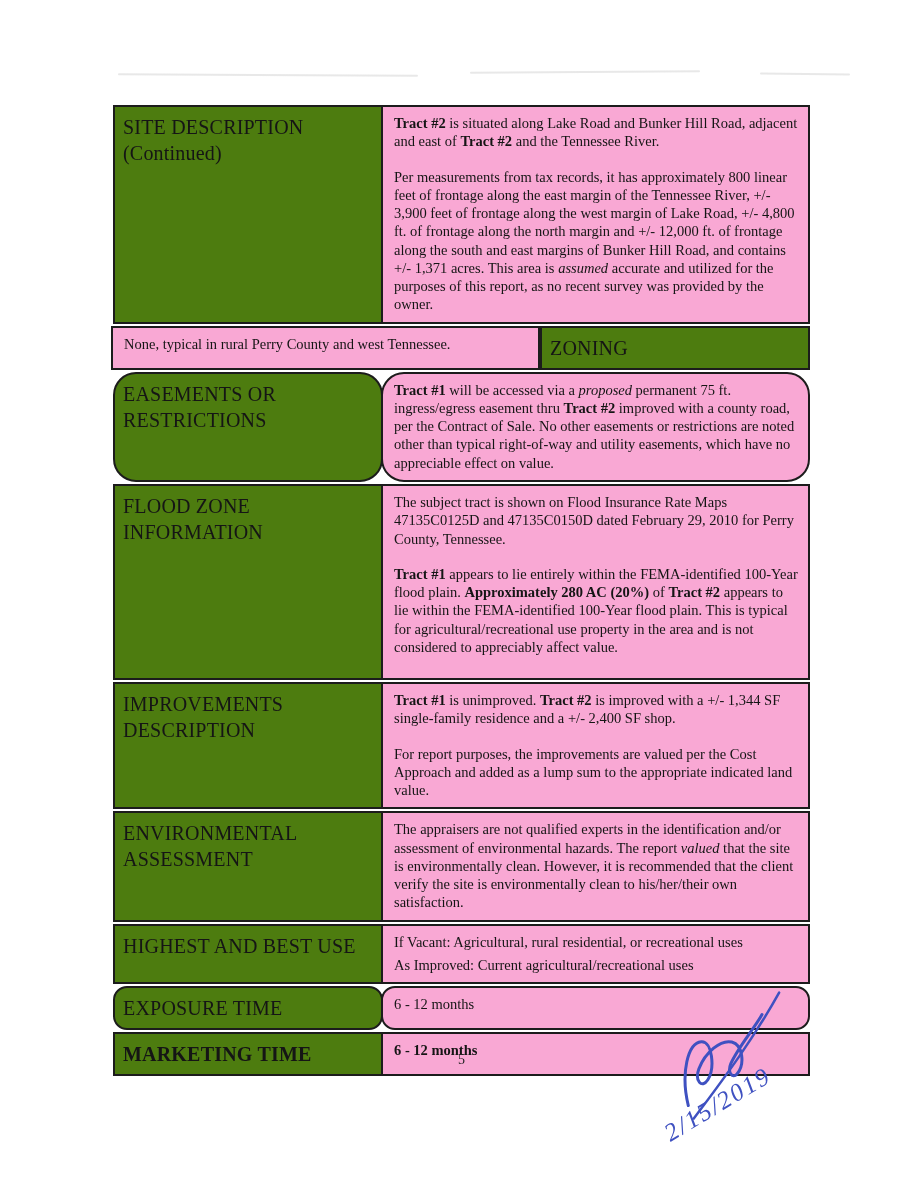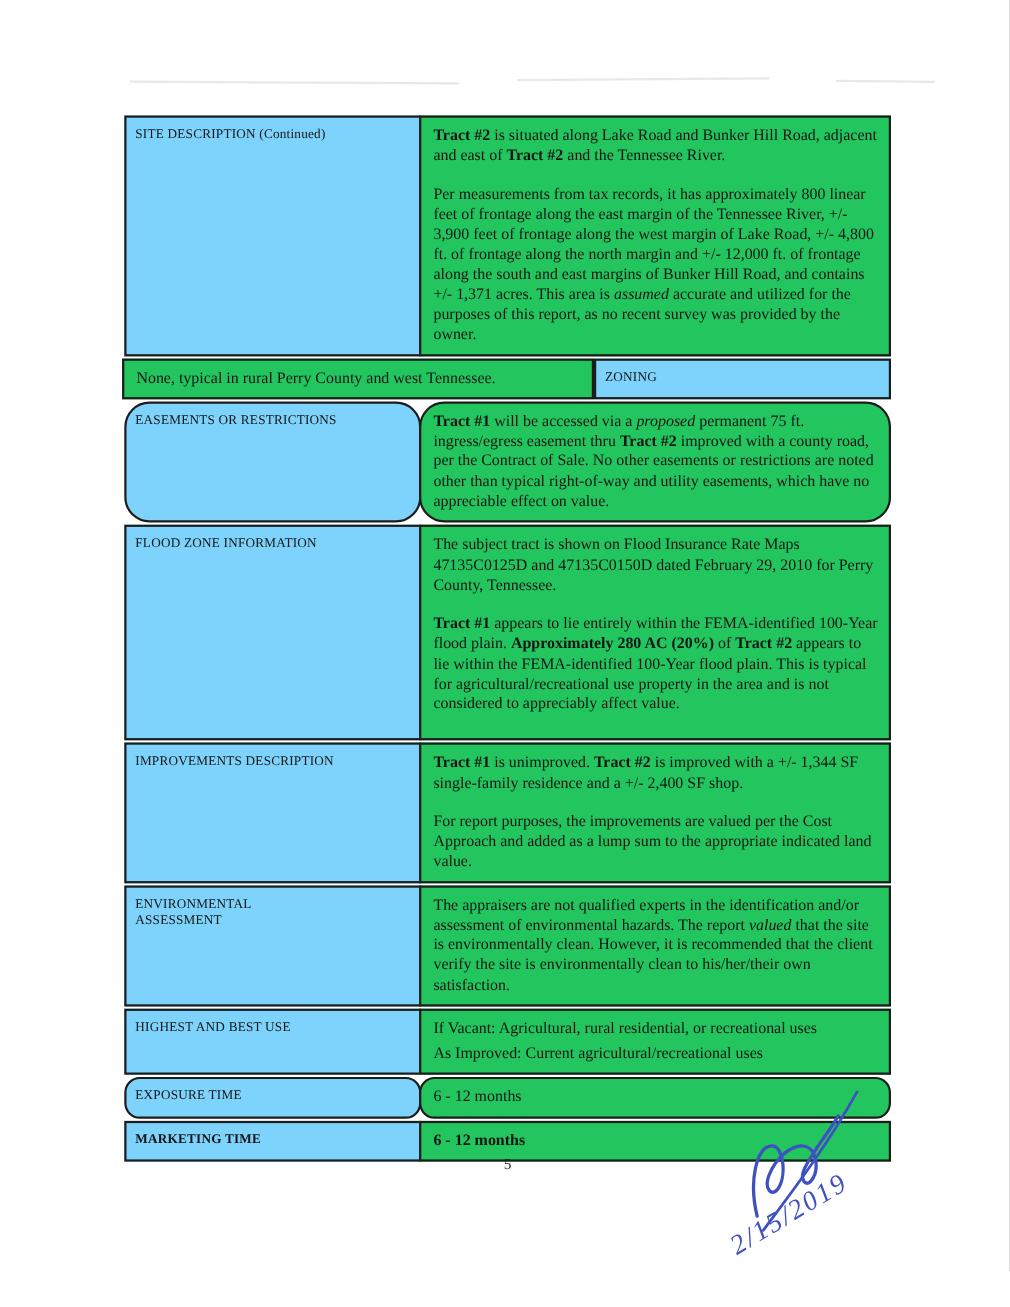--- a/index.html
+++ b/index.html
@@ -16,31 +16,31 @@
   .artifact{position:absolute;background:#dedede;height:2px;opacity:.7;border-radius:2px;}
   .a1{left:118px;top:74px;width:300px;transform:rotate(.3deg);}
   .a2{left:470px;top:71px;width:230px;transform:rotate(-.4deg);}
   .a3{left:760px;top:73px;width:90px;transform:rotate(.6deg);}
 
   .doc-table{position:absolute;left:113px;top:105px;width:697px;}
   .row{display:flex;margin-bottom:2px;}
   .cell{border:2px solid #1c1c1c;box-sizing:border-box;}
   .cell.label{
     width:270px;flex:0 0 270px;
-    background:#7dd3fc;
+    background:#4d7c0f;
     padding:7px 4px 7px 8px;
-    font-size:12px;
+    font-size:20px;
     letter-spacing:.2px;
     white-space:pre-line;
     line-height:1.3;
   }
   .cell.content{
     flex:1;
     margin-left:-2px;
-    background:#22c55e;
+    background:#f9a8d4;
     padding:7px 10px 8px 11px;
     font-size:14.5px;
     line-height:1.26;
   }
   .cell.content p{margin:0;}
   .cell.content p + p{margin-top:17px;}
   .cell.content.tight p + p{margin-top:5px;}
   .seg-b{font-weight:bold;}
   .seg-i{font-style:italic;}
 

